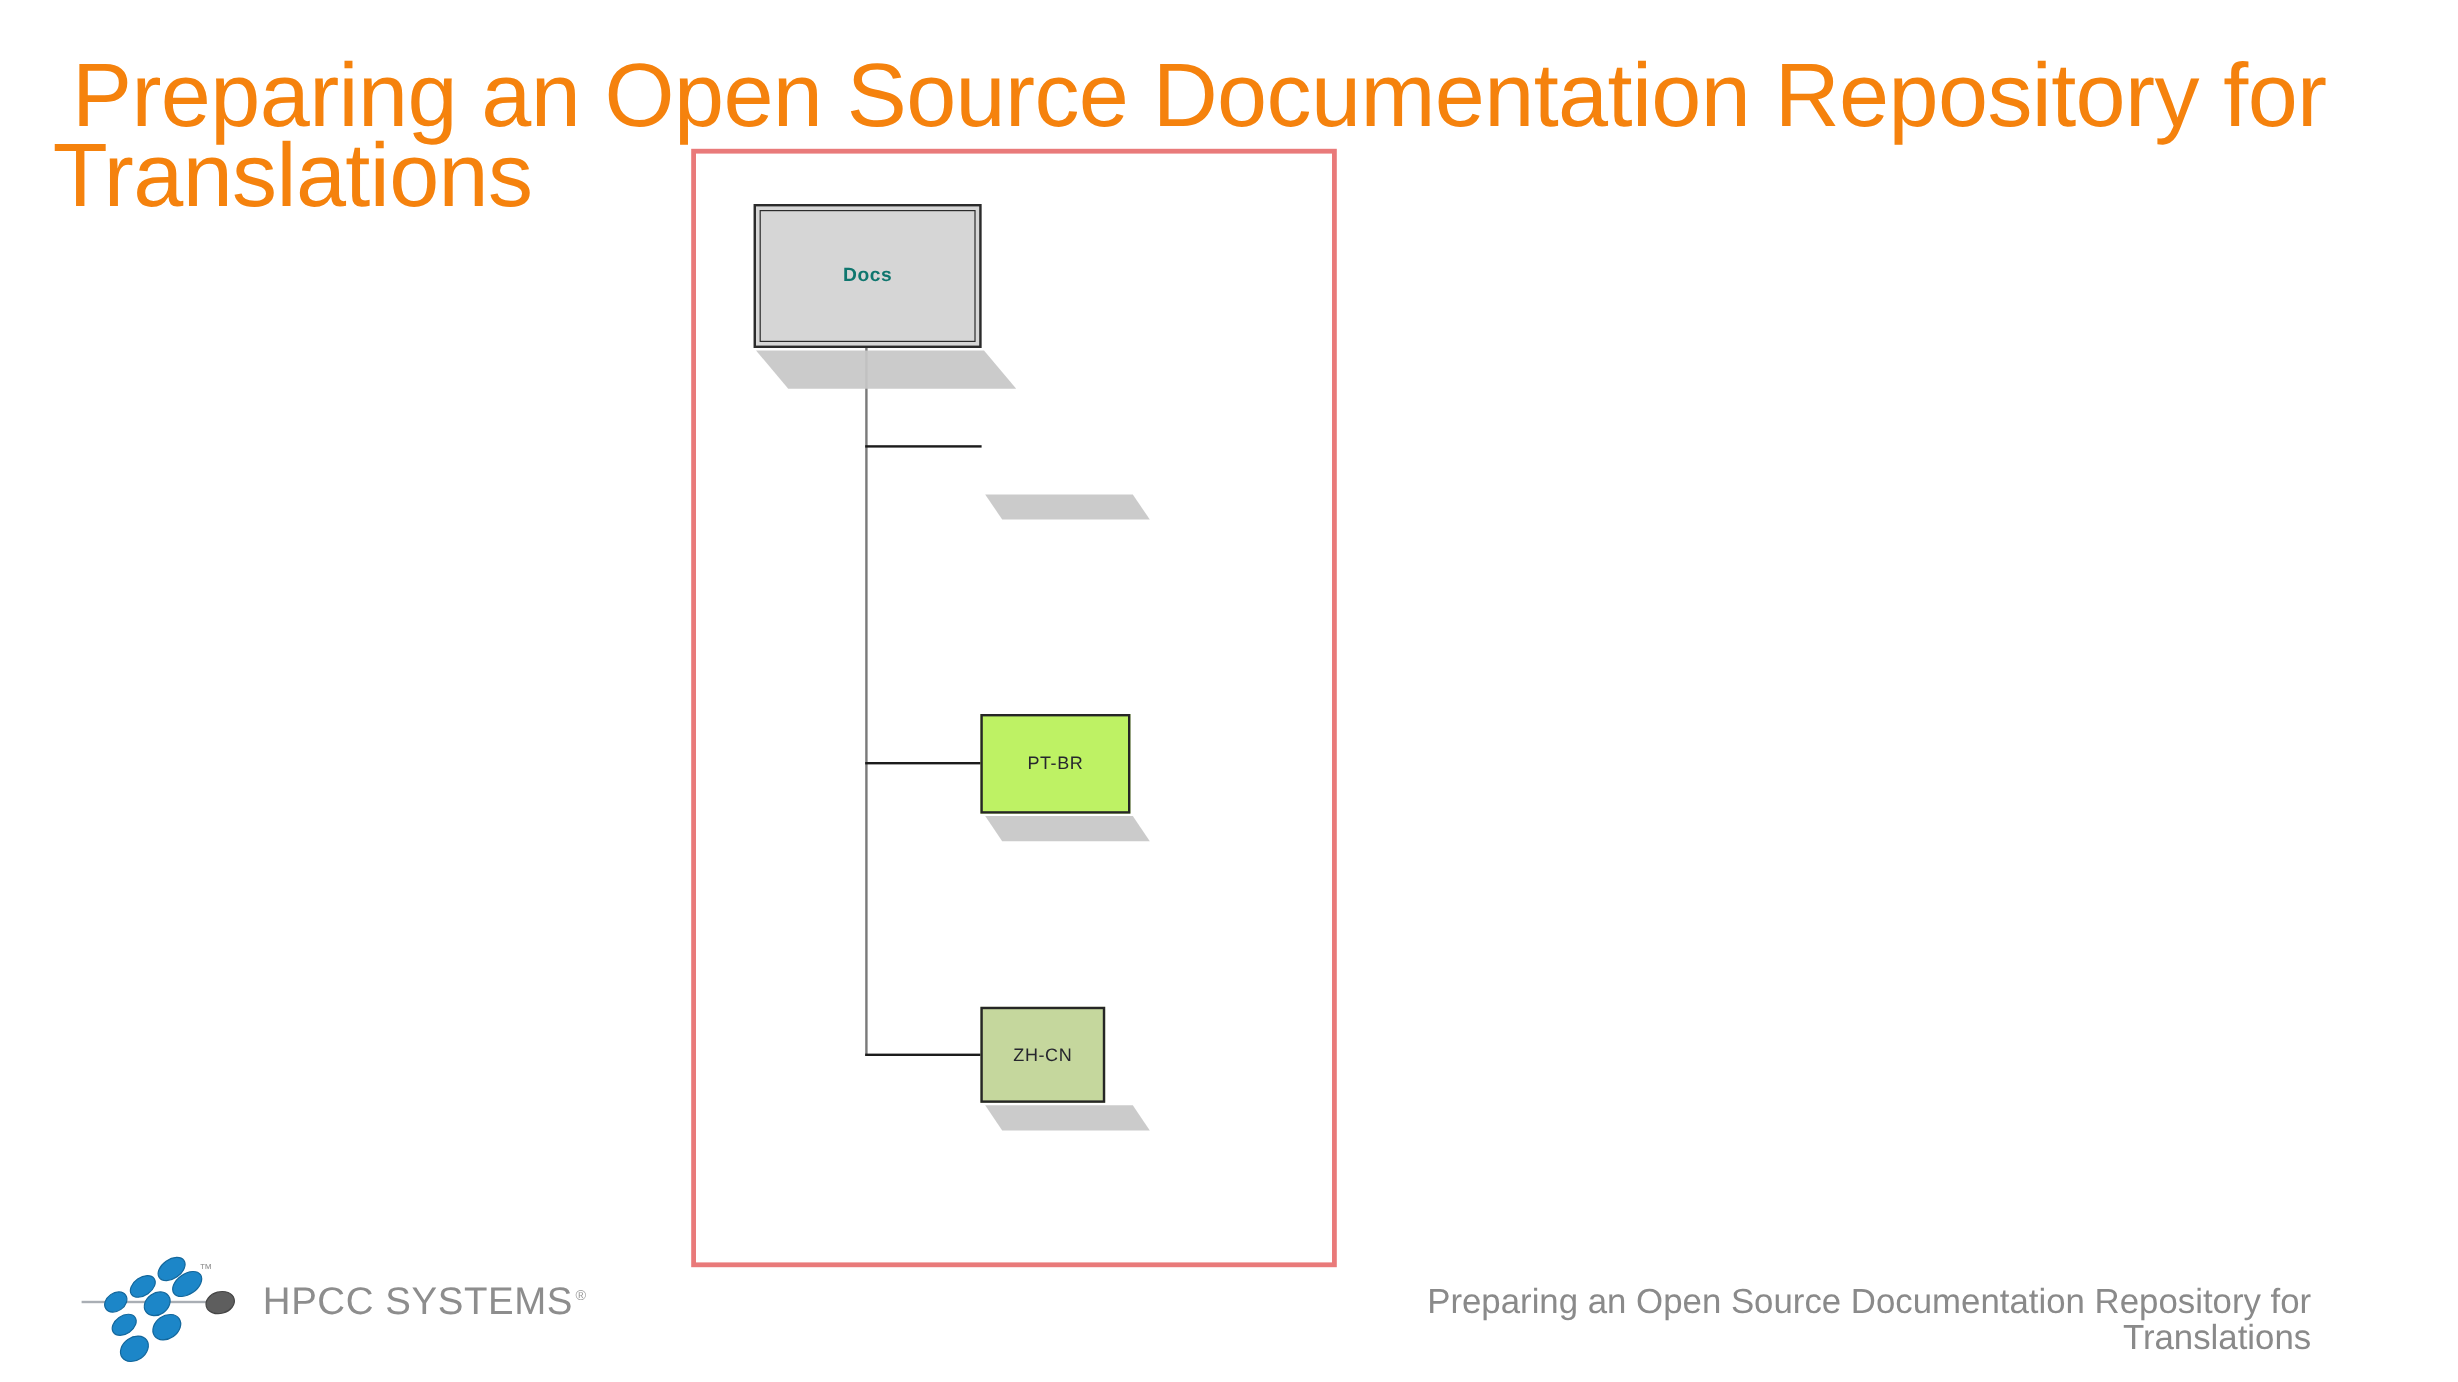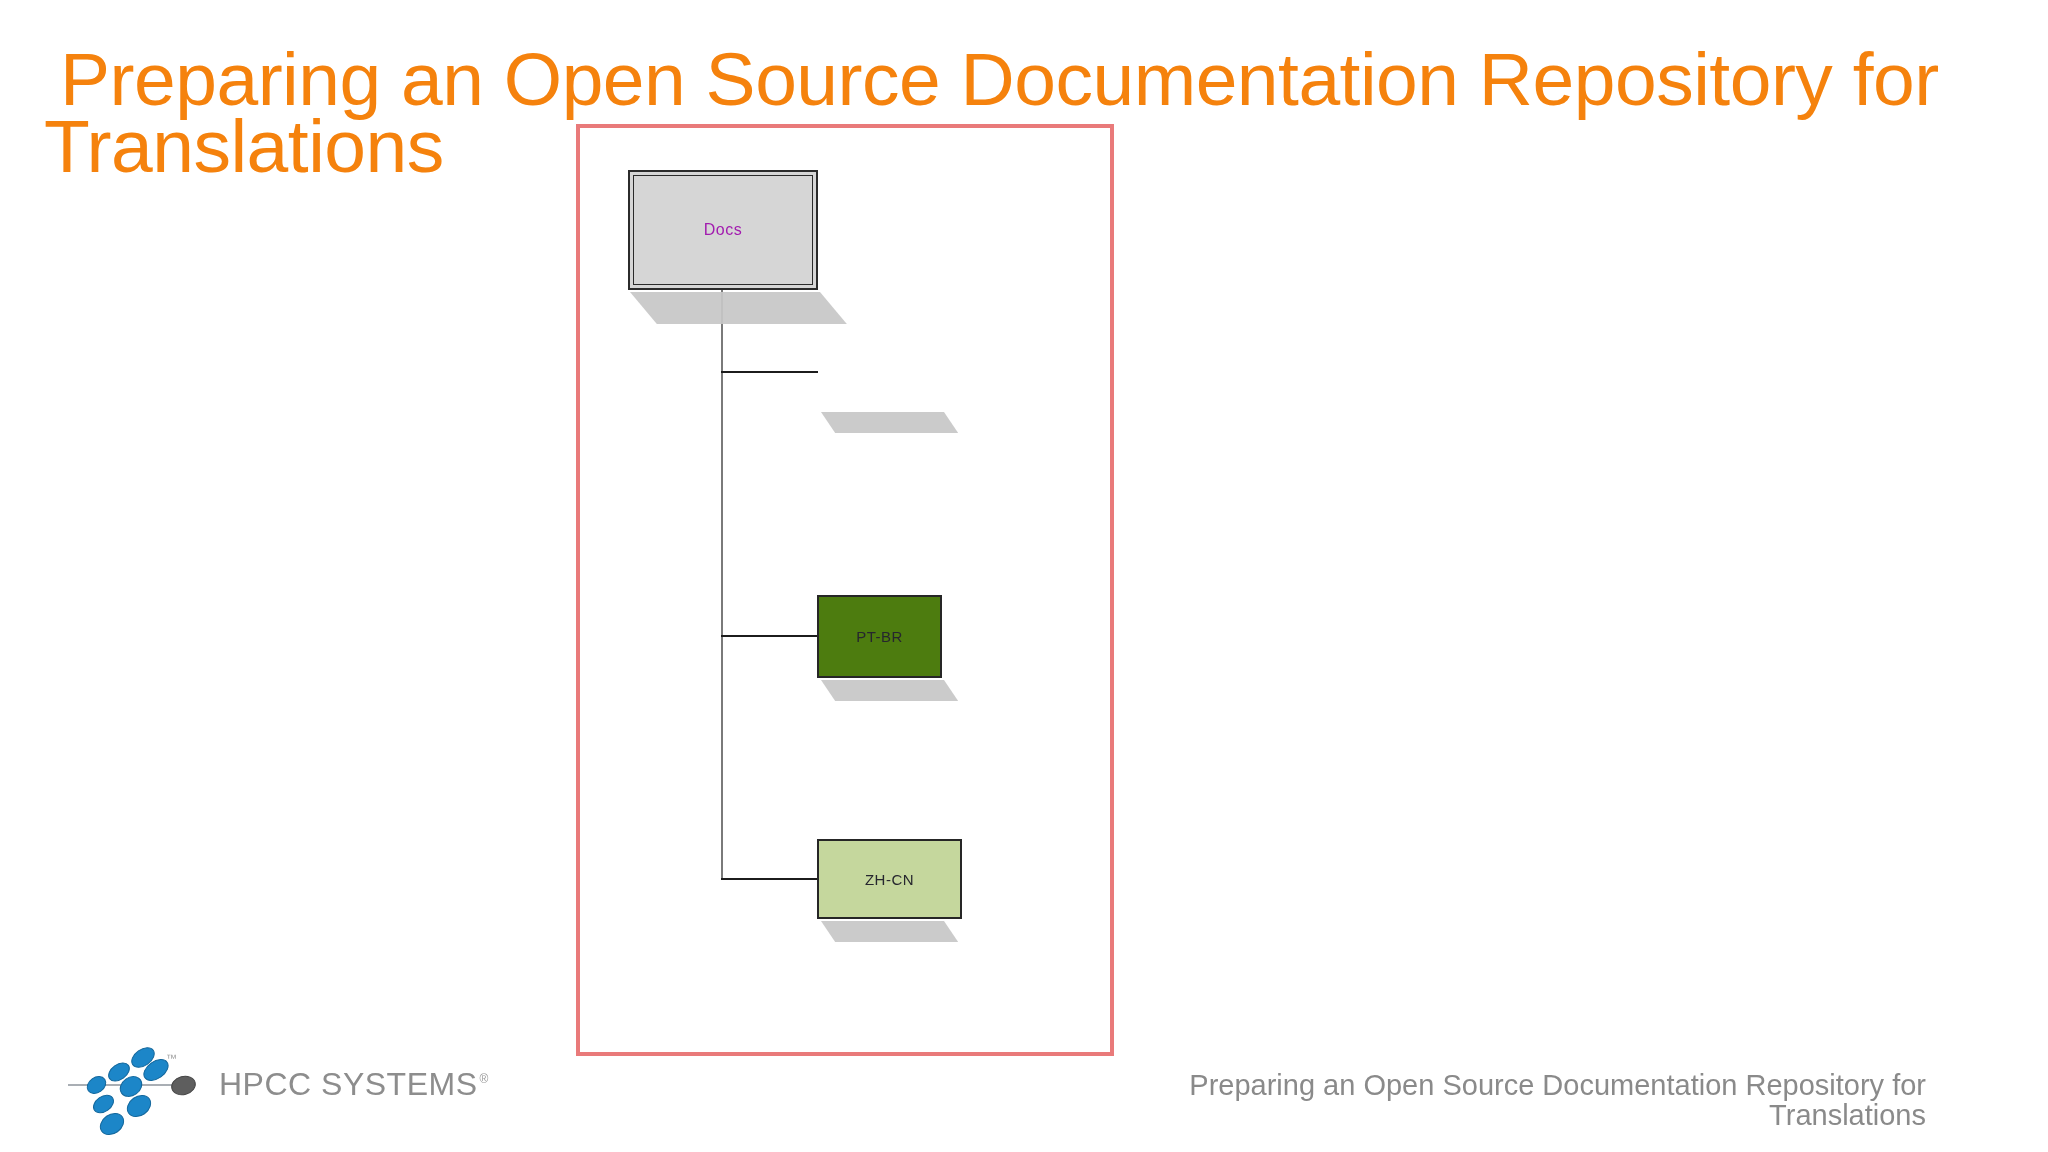--- a/index.html
+++ b/index.html
@@ -55,24 +55,24 @@
     font-size:15px;letter-spacing:.5px;color:#26262E;
   }
   .node-docs{
     left:628px;top:170px;width:190px;height:120px;
     background:#D6D6D6;border:2px solid #2B2B2B;
   }
   .node-docs .inner{
     position:absolute;top:3px;left:3px;right:3px;bottom:3px;
     border:1px solid #2B2B2B;pointer-events:none;
   }
-  .node-docs .lbl{color:#a21caf;font-size:16px;}
+  .node-docs .lbl{color:#0f766e;font-size:16px;font-weight:bold;}
   .node-en{left:817px;top:334px;width:125px;height:76px;background:#DCE1EE;border:2px solid #23232E;}
-  .node-pt{left:817px;top:595px;width:125px;height:83px;background:#4d7c0f;border:2px solid #262626;}
-  .node-zh{left:817px;top:839px;width:145px;height:80px;background:#C5D79D;border:2px solid #262626;}
+  .node-pt{left:817px;top:595px;width:125px;height:83px;background:#bef264;border:2px solid #262626;}
+  .node-zh{left:817px;top:839px;width:104px;height:80px;background:#C5D79D;border:2px solid #262626;}
   
   .logo-line{position:absolute;left:68px;top:1084px;width:120px;height:2px;background:#A9AEB4;}
   .bead{
     position:absolute;border-radius:50%;
     background:#1C86C8;border:1px solid #13679C;
     transform:rotate(-35deg);box-sizing:border-box;
   }
   .bead.b1{left:130px;top:1049px;width:26px;height:17px;}
   .bead.b2{left:107px;top:1064px;width:24px;height:16px;}
   .bead.b3{left:142px;top:1061px;width:28px;height:18px;}

